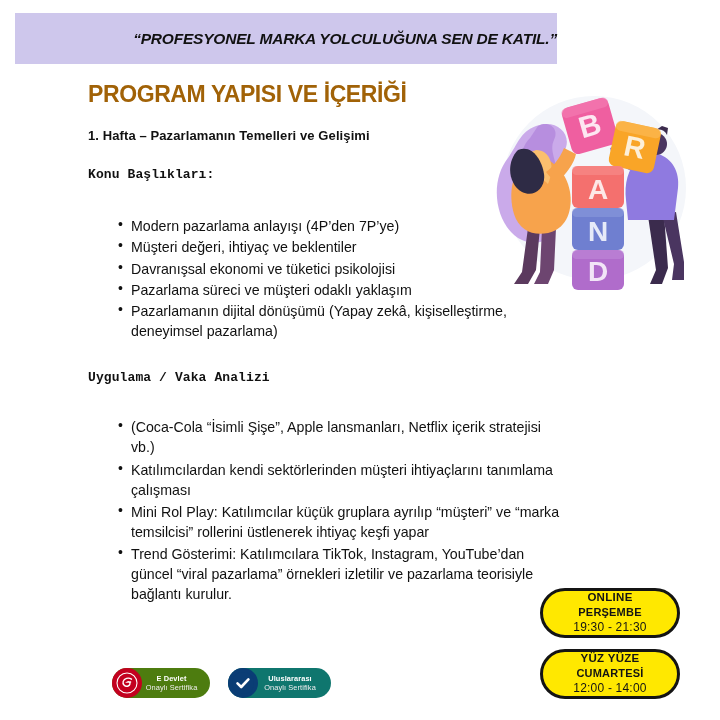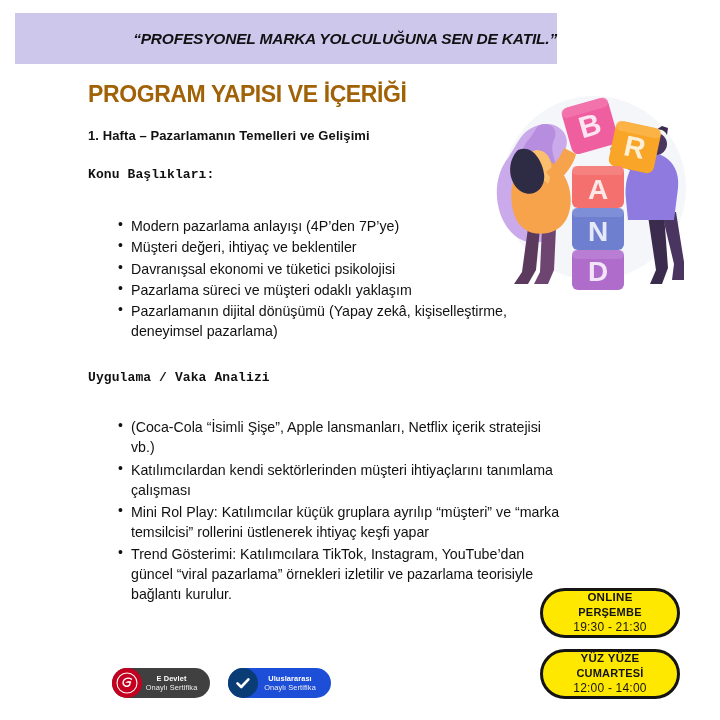--- a/index.html
+++ b/index.html
@@ -164,25 +164,25 @@
   .cert {
     display: flex;
     align-items: center;
     height: 30px;
     border-radius: 15px;
     padding-right: 11px;
     box-sizing: border-box;
     position: relative;
   }
   .cert-edevlet {
-    background: #404040;
+    background: #4d7c0f;
     width: 98px;
   }
   .cert-intl {
-    background: #1d4ed8;
+    background: #0f766e;
     width: 103px;
   }
   .cert-emblem {
     width: 30px;
     height: 30px;
     border-radius: 50%;
     flex: 0 0 30px;
     display: flex;
     align-items: center;
     justify-content: center;

